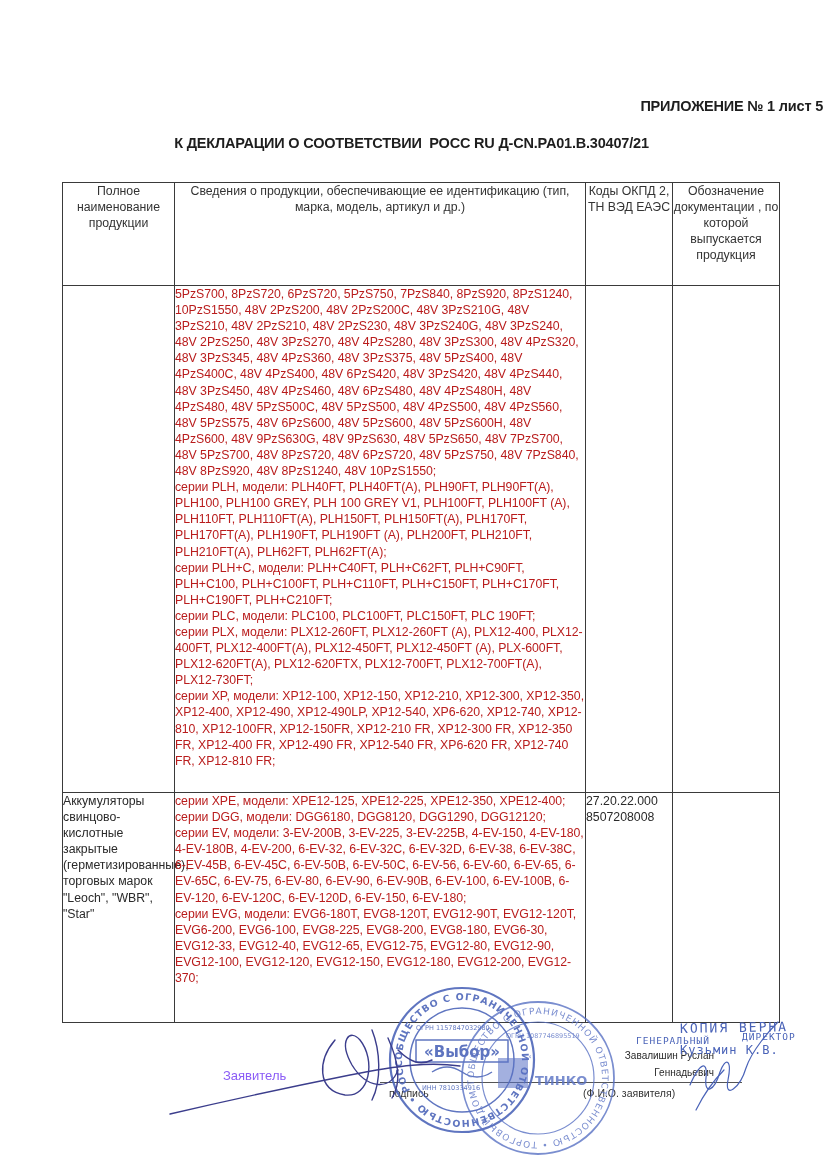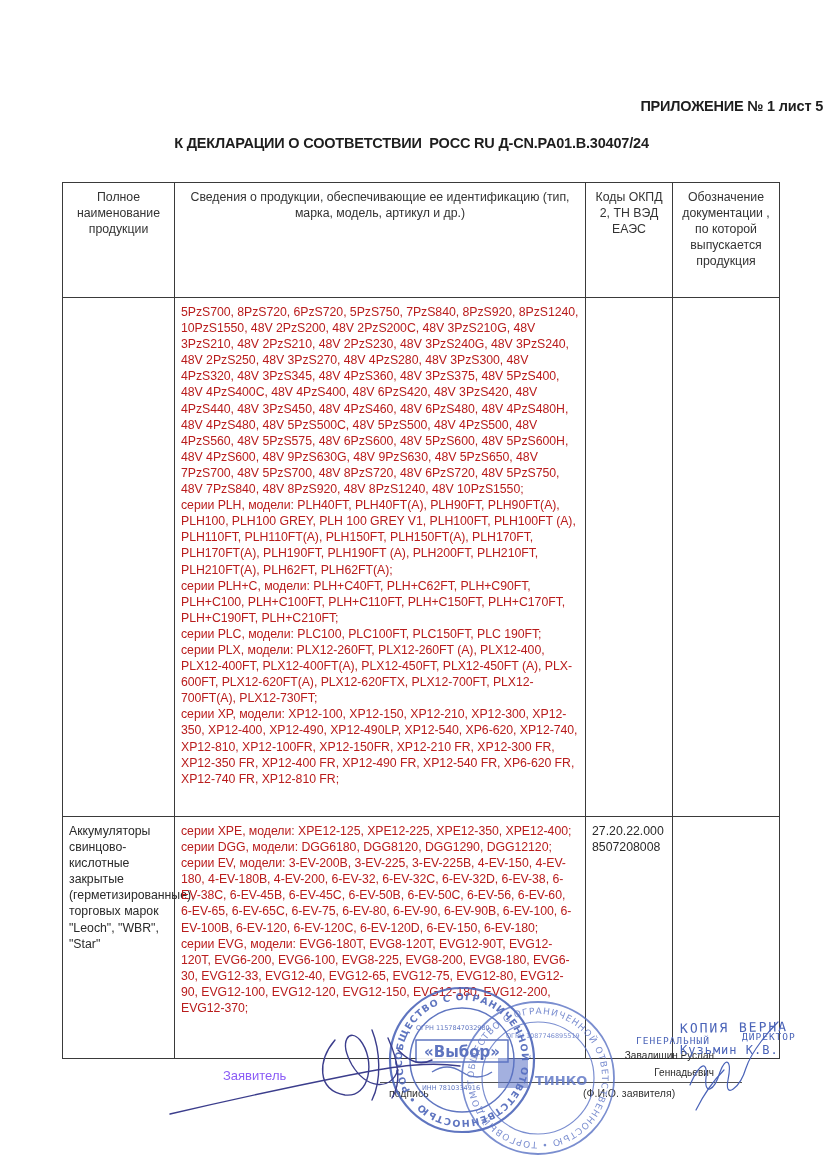--- a/index.html
+++ b/index.html
@@ -5,21 +5,21 @@
   html, body { margin: 0; padding: 0; background: #ffffff; }
   body { width: 823px; height: 1164px; position: relative; overflow: hidden;
          font-family: "Liberation Sans", sans-serif; color: #2a2a2a; }
   .title1 { position: absolute; top: 98px; left: 0; width: 823px; text-align: right;
             font-weight: bold; font-size: 14.5px; color: #1e1e1e; letter-spacing: -0.2px; }
   .title2 { position: absolute; top: 135px; left: 0; width: 823px; text-align: center;
             font-weight: bold; font-size: 14.5px; color: #1e1e1e; letter-spacing: -0.2px; white-space: pre; }
   table.decl { position: absolute; left: 62px; top: 182px; border-collapse: collapse;
                table-layout: fixed; width: 717px; }
   table.decl td, table.decl th { border: 1.3px solid #3a3a3a; vertical-align: top;
-               font-size: 12.3px; line-height: 16.1px; font-weight: normal; padding: 6px; }
+               font-size: 12.3px; line-height: 16.1px; font-weight: normal; padding: 0; }
   col.c1 { width: 112px; } col.c2 { width: 411px; } col.c3 { width: 87px; } col.c4 { width: 107px; }
   th.h { height: 102px; text-align: center; vertical-align: middle; color: #333; line-height: 16px; }
   th.h1 { padding-top: 0; }
   th.h2 { padding: 0 4px; }
   td.desc { padding: 0 4px 0 5px; color: #b91c1c; letter-spacing: -0.05px; }
   td.desc p { margin: 0; }
   tr.r1 td { height: 506px; }
   tr.r2 td { height: 229px; }
   td.name { vertical-align: middle; padding: 0 4px 14px 5px; }
   td.codes { padding: 0 3px 0 5px; }
@@ -32,21 +32,21 @@
   .copy-stamp { position: absolute; font-family: "DejaVu Sans Mono", monospace; color: #4a63b8; }
   .copy1 { top: 1022px; left: 664px; font-size: 13px; letter-spacing: 2px; transform: rotate(-1deg); }
   .copy2 { top: 1024px; left: 638px; font-size: 9.5px; letter-spacing: 1px; }
   .copy3 { top: 1023px; left: 738px; font-size: 9.5px; letter-spacing: 1px; }
   .copy4 { top: 1036px; left: 720px; font-size: 12px; letter-spacing: 1px; }
 </style>
 </head>
 <body>
 
 <div class="title1">ПРИЛОЖЕНИЕ № 1 лист 5</div>
-<div class="title2">К ДЕКЛАРАЦИИ О СООТВЕТСТВИИ  РОСС RU Д-CN.PA01.B.30407/24</div>
+<div class="title2">К ДЕКЛАРАЦИИ О СООТВЕТСТВИИ  РОСС RU Д-CN.PA01.B.30407/21</div>
 
 <table class="decl">
   <colgroup>
       <col class="c1">
       <col class="c2">
       <col class="c3">
       <col class="c4">
     </colgroup>
   <thead>
     <tr>

